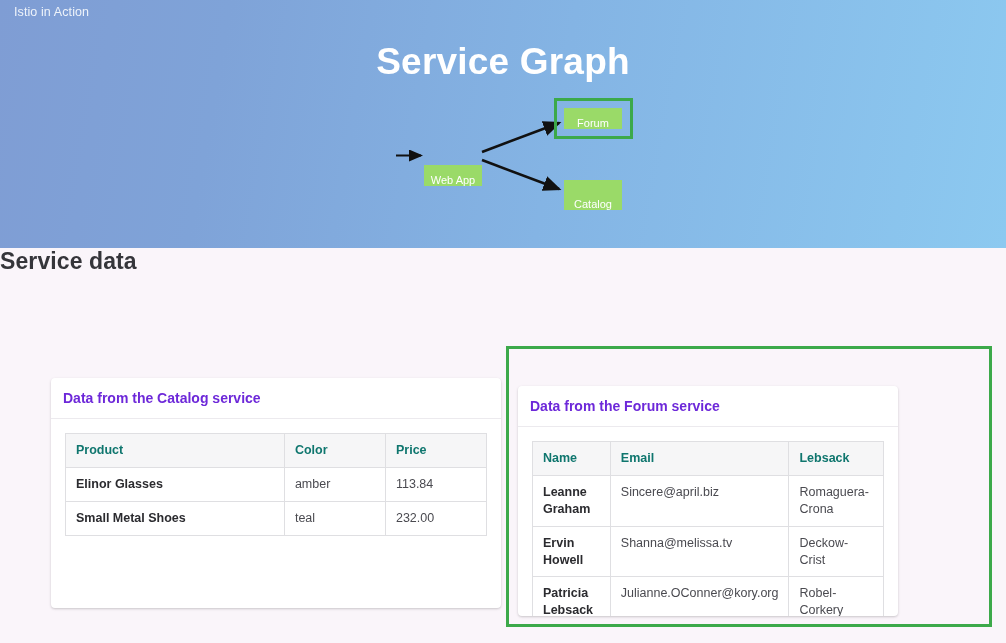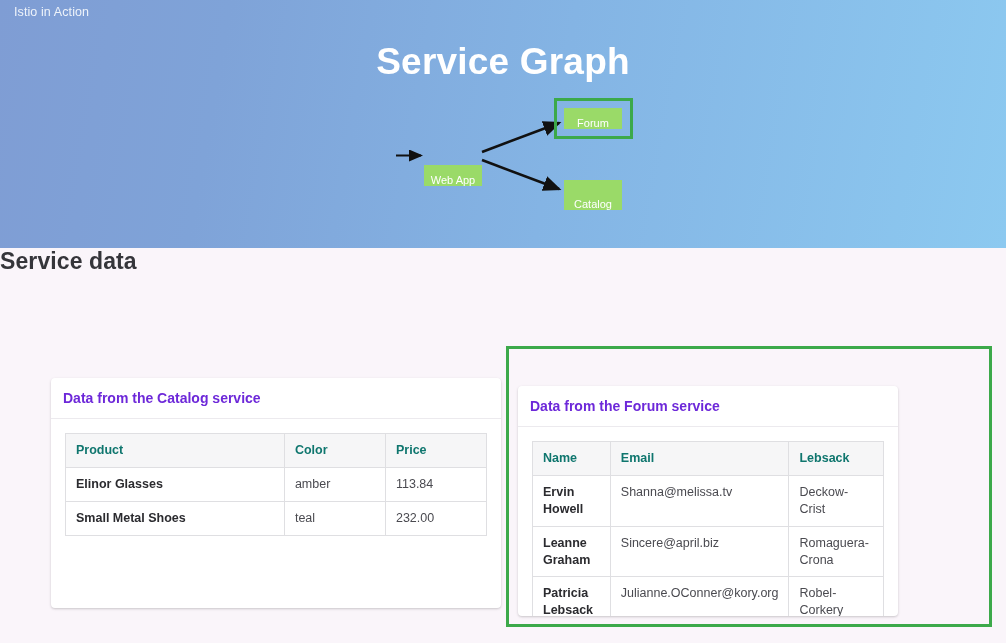--- a/index.html
+++ b/index.html
@@ -224,30 +224,30 @@
         <table>
           <thead>
             <tr>
               <th class="col-n">Name</th>
               <th class="col-e">Email</th>
               <th class="col-c2">Lebsack</th>
             </tr>
           </thead>
           <tbody>
             <tr>
+              <td class="key">Leanne Graham</td>
+              <td>Sincere@april.biz</td>
+              <td>Romaguera-Crona</td>
+            </tr>
+            <tr>
               <td class="key">Ervin Howell</td>
               <td>Shanna@melissa.tv</td>
               <td>Deckow-Crist</td>
             </tr>
             <tr>
-              <td class="key">Leanne Graham</td>
-              <td>Sincere@april.biz</td>
-              <td>Romaguera-Crona</td>
-            </tr>
-            <tr>
               <td class="key">Patricia Lebsack</td>
               <td>Julianne.OConner@kory.org</td>
               <td>Robel-Corkery</td>
             </tr>
           </tbody>
         </table>
       </div>
     </div>
 
   </div>

